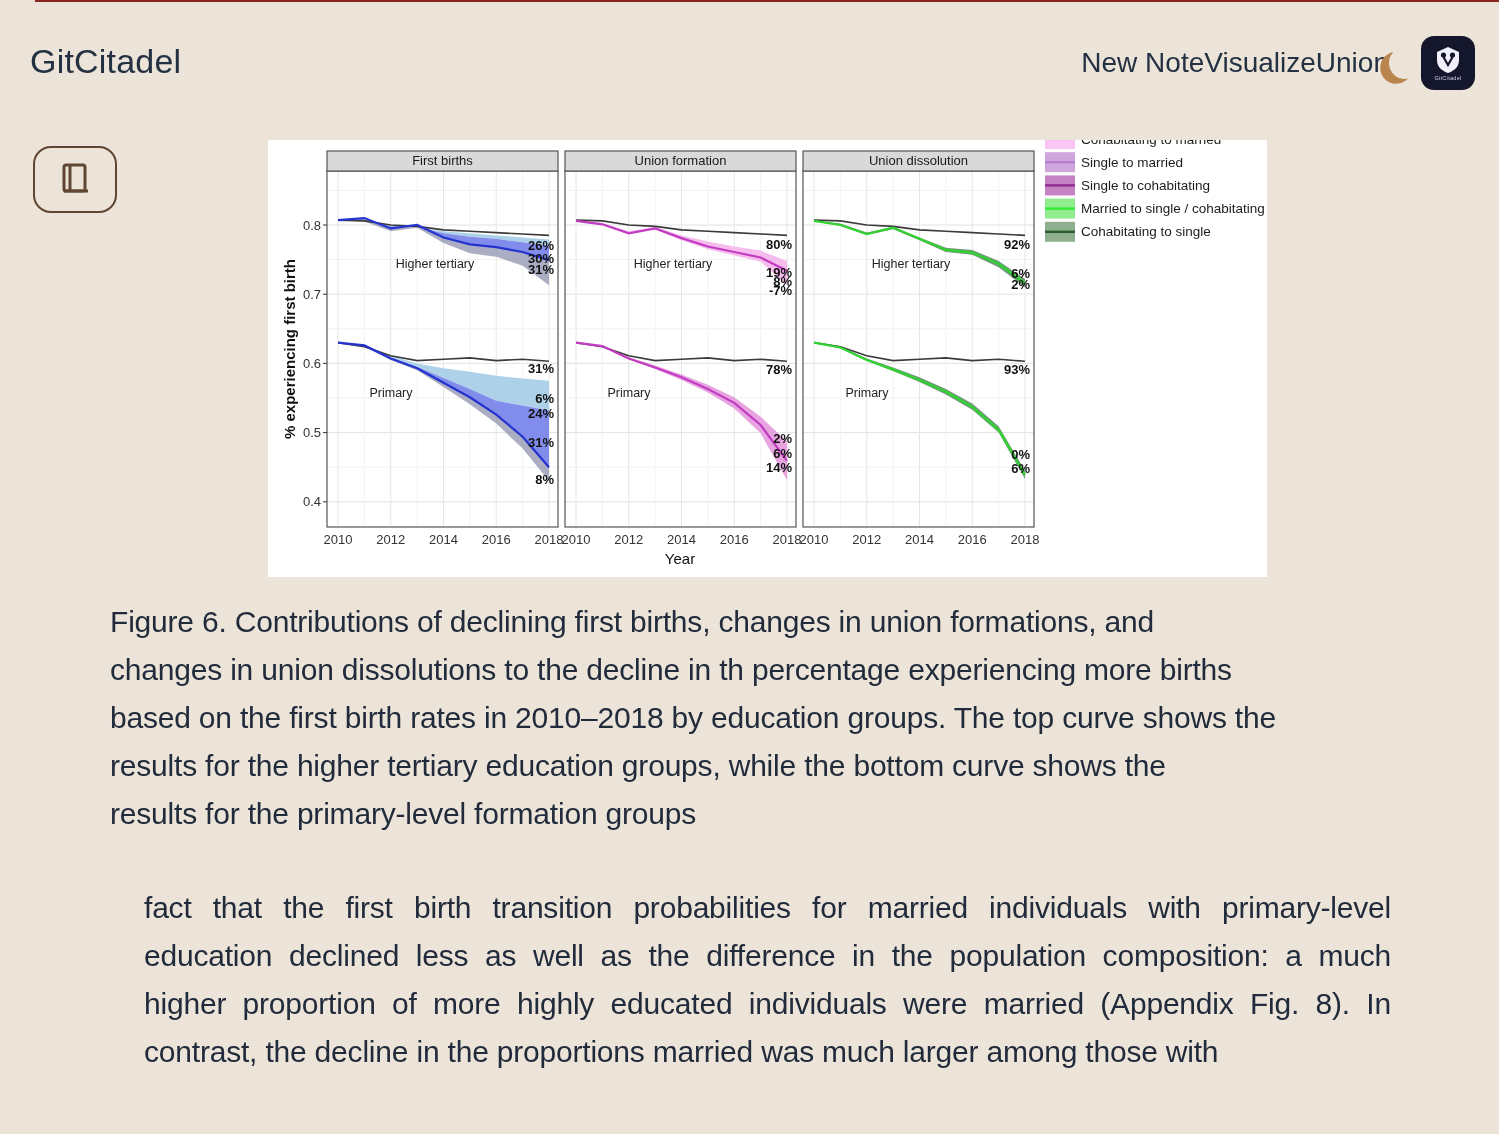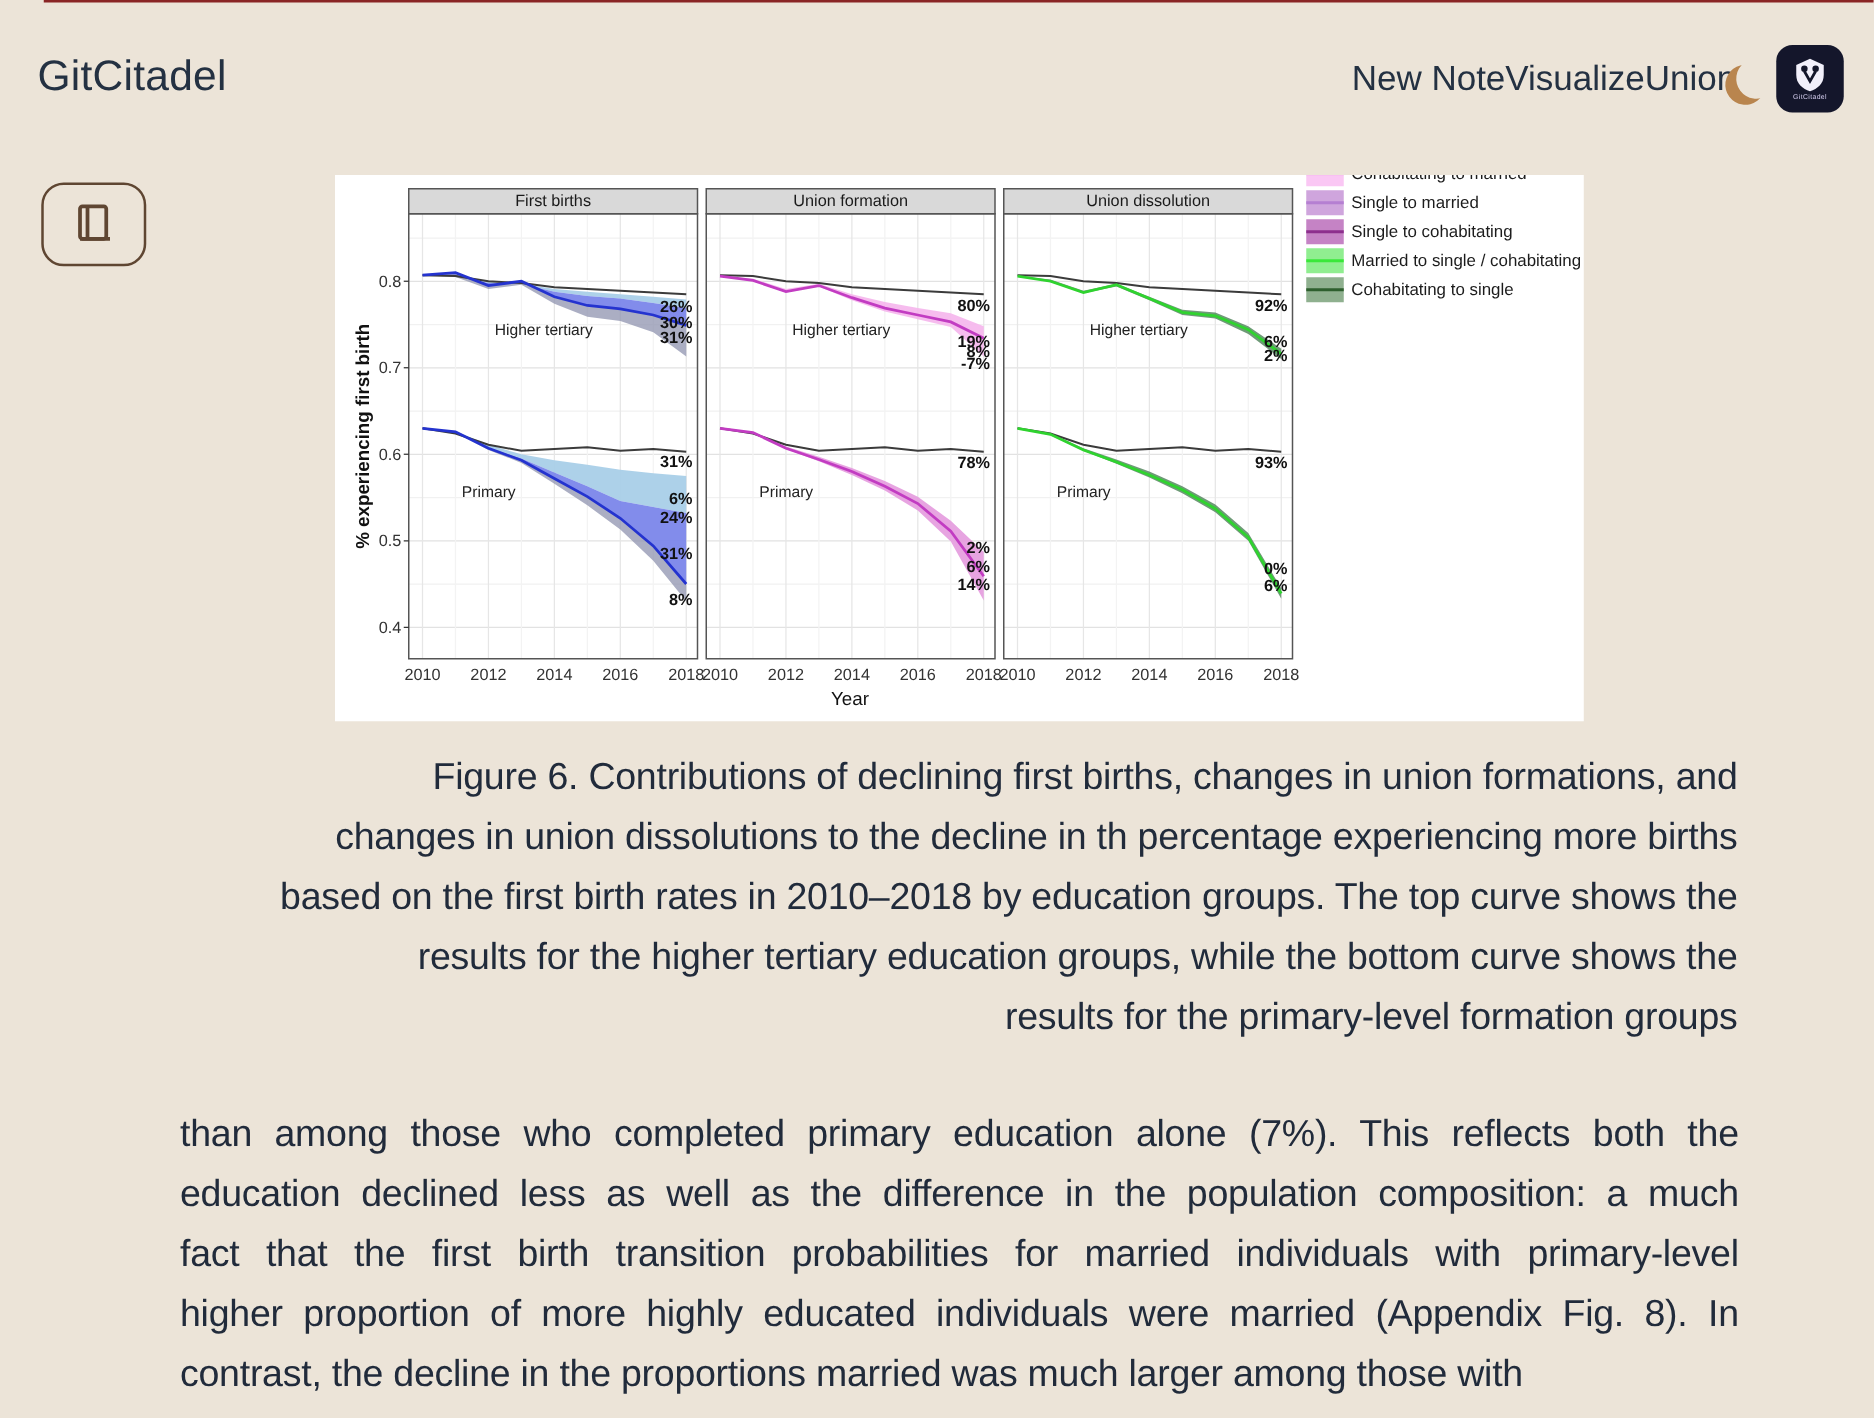--- a/index.html
+++ b/index.html
@@ -8,21 +8,21 @@
   .top-line{position:absolute;left:35px;top:0;right:0;height:2px;background:#8a2525;}
   .brand{position:absolute;left:30px;top:42px;font-size:34px;color:#243142;letter-spacing:.2px;cursor:pointer;}
   .nav{position:absolute;right:24px;top:36px;display:flex;align-items:center;}
   .nav a{font-size:28px;color:#243142;text-decoration:none;cursor:pointer;}
   .moon{width:32px;height:32px;border-radius:50%;box-shadow:-8px 6px 0 0 #b9854e;transform:rotate(8deg);cursor:pointer;}
   .badge{width:54px;height:54px;border-radius:13px;background:#14162b;display:flex;flex-direction:column;align-items:center;justify-content:center;cursor:pointer;}
   .badge .lbl{font-size:5.5px;color:#d9d2f3;margin-top:1px;letter-spacing:.3px;}
   .reader-btn{position:absolute;left:33px;top:146px;width:84px;height:67px;border:2.5px solid #5f4632;border-radius:18px;background:transparent;display:flex;align-items:center;justify-content:center;cursor:pointer;}
   .figure-wrap{position:absolute;left:268px;top:140px;width:999px;height:437px;background:#ffffff;}
   svg{font-family:"Liberation Sans",sans-serif;}
-  .caption{position:absolute;left:110px;top:598px;width:1280px;color:#212b3b;font-size:30px;line-height:48px;text-align:right;letter-spacing:-0.2px;}
+  .caption{position:absolute;left:110px;top:598px;width:1280px;color:#212b3b;font-size:30px;line-height:48px;text-align:left;letter-spacing:-0.2px;}
   .body-text{position:absolute;left:144px;top:884px;width:1247px;color:#212b3b;font-size:30px;line-height:48px;letter-spacing:-0.2px;}
   .body-text .jline{text-align:justify;text-align-last:justify;}
   .body-text .lastline{text-align:left;}
 </style>
 </head>
 <body>
 
 <div class="page">
   <div class="top-line"></div>
 
@@ -236,19 +236,18 @@
 
   <div class="caption">
     <div>Figure 6. Contributions of declining first births, changes in union formations, and</div>
     <div>changes in union dissolutions to the decline in th percentage experiencing more births</div>
     <div>based on the first birth rates in 2010–2018 by education groups. The top curve shows the</div>
     <div>results for the higher tertiary education groups, while the bottom curve shows the</div>
     <div>results for the primary-level formation groups</div>
   </div>
 
   <div class="body-text">
-    <div class="jline">than among those who completed primary education alone (7%). This reflects both the</div>
+    <div class="jline">fact that the first birth transition probabilities for married individuals with primary-level</div>
     <div class="jline">education declined less as well as the difference in the population composition: a much</div>
-    <div class="jline">fact that the first birth transition probabilities for married individuals with primary-level</div>
     <div class="jline">higher proportion of more highly educated individuals were married (Appendix Fig. 8). In</div>
     <div class="lastline">contrast, the decline in the proportions married was much larger among those with</div>
   </div>
 </div>
 
 </body></html>

